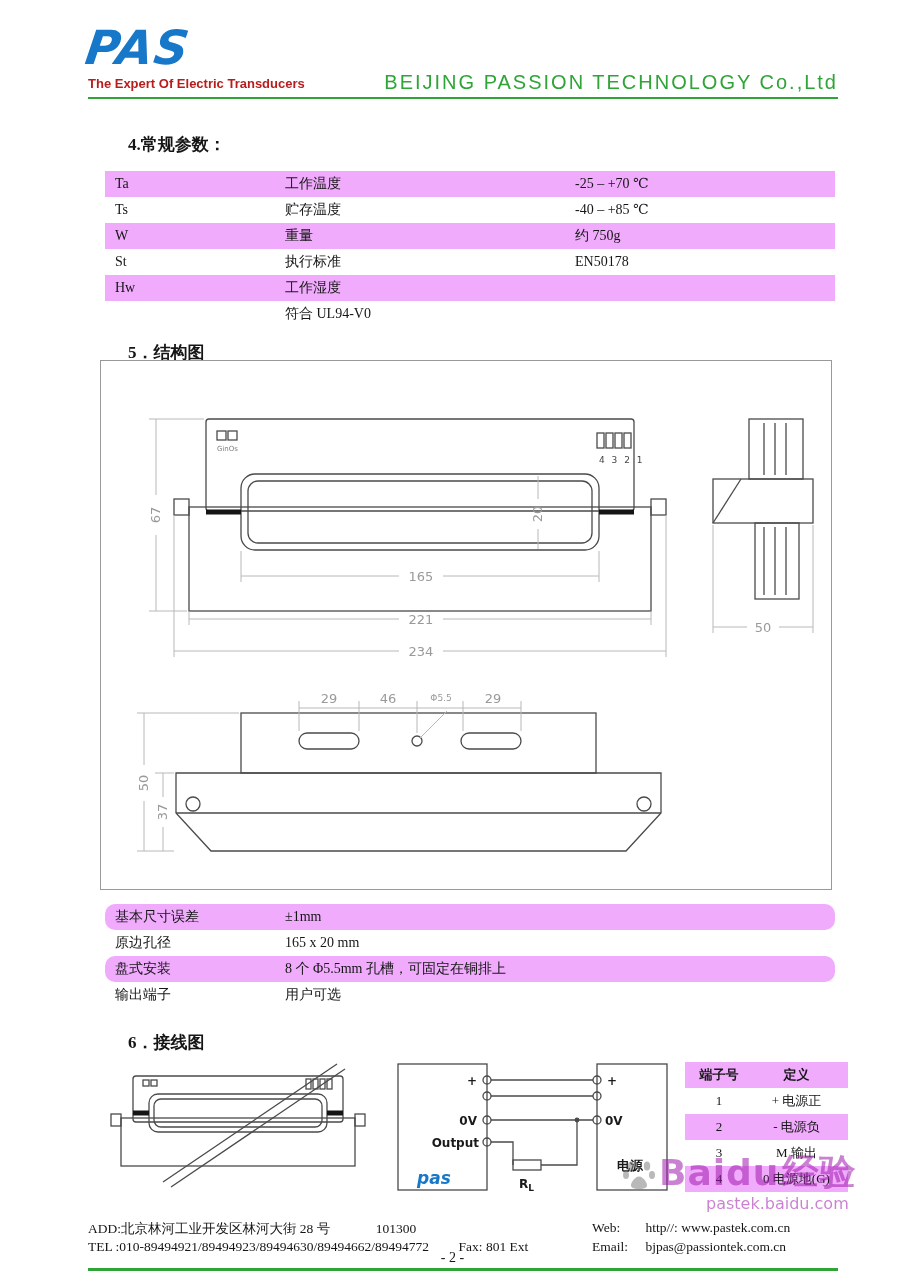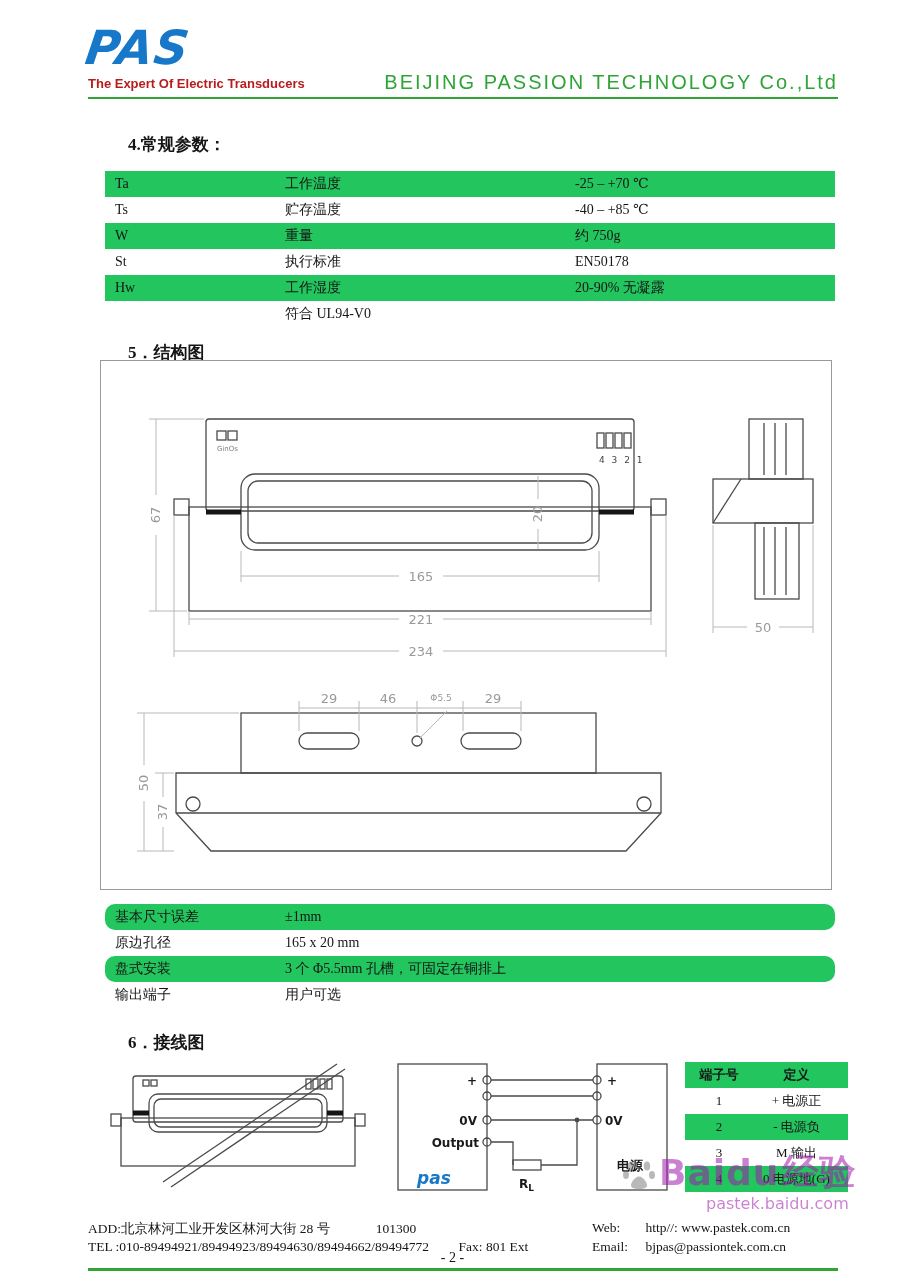--- a/index.html
+++ b/index.html
@@ -18,21 +18,21 @@
   .hline-top { left:88px; right:67px; top:97px; height:2px; background:#2fa437; }
   .hline-bot { left:88px; right:67px; top:1268px; height:3px; background:#2fa437; }
 
   .sec-title { font-size:17px; font-weight:bold;margin-left:40px; }
 
   
   .t1 { left:105px; top:171px; width:730px; font-size:14px; }
   .t2 { left:105px; top:904px; width:730px; font-size:14px; }
   .trow { display:grid; grid-template-columns:170px 290px 1fr; height:26px; line-height:26px; padding-left:10px; }
   .t2 .trow { grid-template-columns:170px 1fr;border-radius:10px; }
-  .shade { background:#22c55e; }
+  .shade { background:#f0abfc; }
 
   
   .sbox { left:100px; top:360px; width:732px; height:530px; border:1px solid #999; background:#fff; }
   .draw { stroke:#4a4a4a; stroke-width:1.3; fill:none; }
   .thick { stroke:#151515; stroke-width:5; }
   .dim-line { stroke:#b8b8b8; stroke-width:1; fill:none; }
   .dimt { font-family:"DejaVu Sans",sans-serif; font-size:13px; fill:#9a9a9a; }
   .dimt-s { font-family:"DejaVu Sans",sans-serif; font-size:9px; fill:#9a9a9a; }
   .markt { font-family:"DejaVu Sans",sans-serif; font-size:7px; fill:#808080; }
   .termt { font-family:"DejaVu Sans",sans-serif; font-size:9px; fill:#444; letter-spacing:2px; }
@@ -84,21 +84,20 @@
       <span>约 750g</span>
     </div>
     <div class="trow">
       <span>St</span>
       <span>执行标准</span>
       <span>EN50178</span>
     </div>
     <div class="trow shade">
       <span>Hw</span>
       <span>工作湿度</span>
-      <span>20-90% 无凝露</span>
     </div>
     <div class="trow">
       <span></span>
       <span>符合 UL94-V0</span>
     </div>
   </div>
 
   <div class="abs sec-title" style="left:88px; top:341px;">5．结构图</div>
 
   <div class="abs sbox">
@@ -219,21 +218,21 @@
     <div class="trow shade">
       <span>基本尺寸误差</span>
       <span>±1mm</span>
     </div>
     <div class="trow">
       <span>原边孔径</span>
       <span>165 x 20 mm</span>
     </div>
     <div class="trow shade">
       <span>盘式安装</span>
-      <span>3 个 Φ5.5mm 孔槽，可固定在铜排上</span>
+      <span>8 个 Φ5.5mm 孔槽，可固定在铜排上</span>
     </div>
     <div class="trow">
       <span>输出端子</span>
       <span>用户可选</span>
     </div>
   </div>
 
   <div class="abs sec-title" style="left:88px; top:1031px;">6．接线图</div>
 
   <div class="abs" style="left:105px; top:1062px;">

